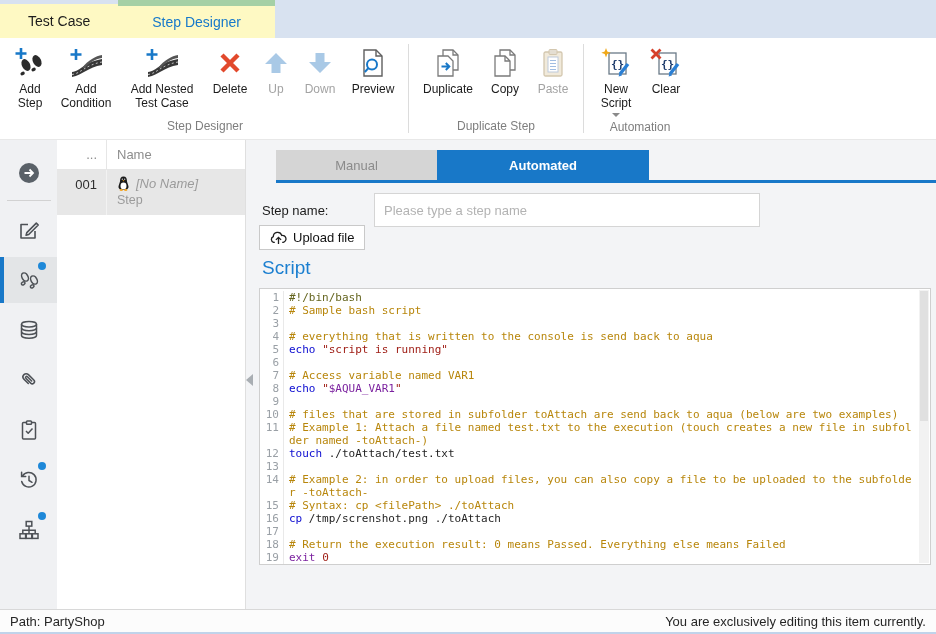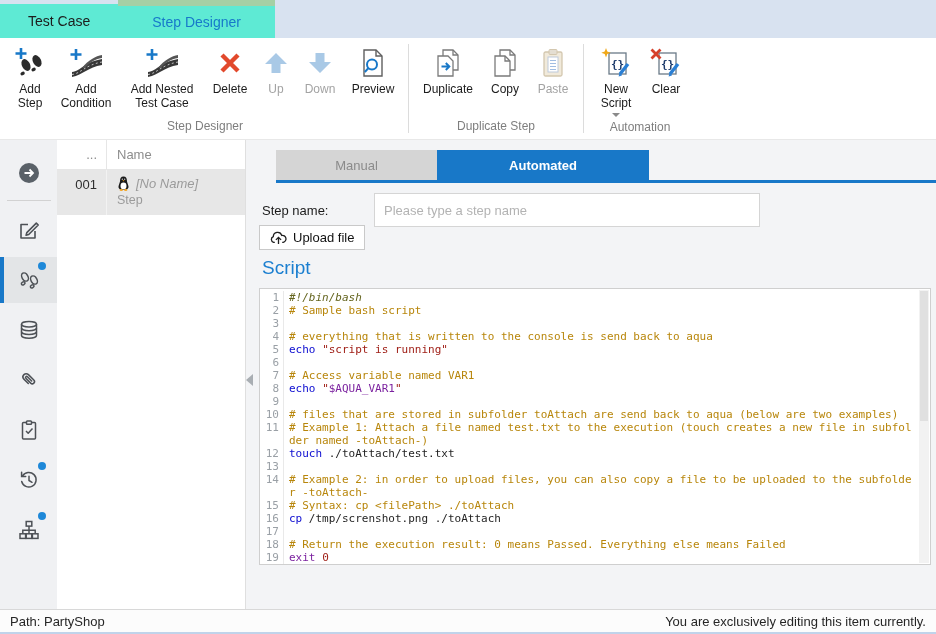--- a/index.html
+++ b/index.html
@@ -1,21 +1,21 @@
 <!DOCTYPE html>
 <html><head>
 <meta charset="utf-8">
 <style>
   * { margin:0; padding:0; box-sizing:border-box; }
   html,body { width:936px; height:634px; overflow:hidden; font-family:"Liberation Sans", sans-serif; background:#fff; }
   .app { width:936px; height:634px; display:flex; flex-direction:column; }
 
   
   .tabstrip { height:38px; background:#d8e2f0; display:flex; flex-shrink:0; }
-  .doc-tab { background:#5eead4; padding:0 28px; display:flex; align-items:center; justify-content:center; font-size:14px; color:#1d1d1d; margin-top:4px; cursor:default; }
+  .doc-tab { background:#fef9c3; padding:0 28px; display:flex; align-items:center; justify-content:center; font-size:14px; color:#1d1d1d; margin-top:4px; cursor:default; }
   .doc-tab.active { margin-top:0; border-top:6px solid #a5d0a5; color:#1779ca; padding:0 34px; }
 
   
   .ribbon { height:102px; background:#fff; border-bottom:1px solid #e8e8e8; display:flex; padding-left:4px; flex-shrink:0; }
   .rgroup { display:flex; flex-direction:column; }
   .ritems { flex:1; display:flex; align-items:stretch; padding:6px 4px 0 4px; }
   .ritem { display:flex; flex-direction:column; align-items:center; margin:0 4px; text-align:center; font-size:12px; line-height:14px; color:#1c1c1c; cursor:default; }
   .ritem .ricon { height:38px; display:flex; align-items:center; justify-content:center; }
   .ritem.disabled { color:#a3a3a3; }
   .rlabel { text-align:center; font-size:12px; color:#7e7e7e; padding:3px 6px 6px 6px; }
@@ -58,21 +58,21 @@
 
   .upload-btn { position:absolute; top:85px; left:13px; height:25px; background:#fff; border:1px solid #c9c9c9; display:flex; align-items:center; gap:6px; padding:0 10px; font-size:13px; color:#111; cursor:pointer; }
 
   .script-title { position:absolute; top:117px; left:16px; font-size:19px; color:#1b7fd0; }
 
   .editor { position:absolute; top:148px; left:13px; right:5px; height:277px; background:#fff; border:1px solid #cfcfcf; overflow:hidden; font-family:"DejaVu Sans Mono", monospace; font-size:11px; line-height:13px; cursor:text; }
   .code-rows { padding-top:2px; }
   .crow { display:flex; min-height:13px; }
   .gut { width:24px; flex-shrink:0; text-align:right; padding-right:4px; color:#9aa0a6; border-right:1px solid #e9e9e9; }
   .cl { padding-left:5px; white-space:pre; color:#1e1e1e; }
-  .tk-sh { color:#64641e;font-style:italic; }
+  .tk-sh { color:#64641e; }
   .tk-c  { color:#b8860b; }
   .tk-cmd{ color:#0b0bd0; }
   .tk-kw { color:#7b219f; }
   .tk-str{ color:#a02018; }
   .tk-var{ color:#7b219f; }
   .tk-num{ color:#a02018; }
   .tk-pl { color:#1e1e1e; }
   .vsb { position:absolute; top:1px; right:1px; bottom:1px; width:10px; background:#f2f2f2; cursor:pointer; }
   .vsb-thumb { margin:1px; height:130px; background:#e0e0e0; }
 

